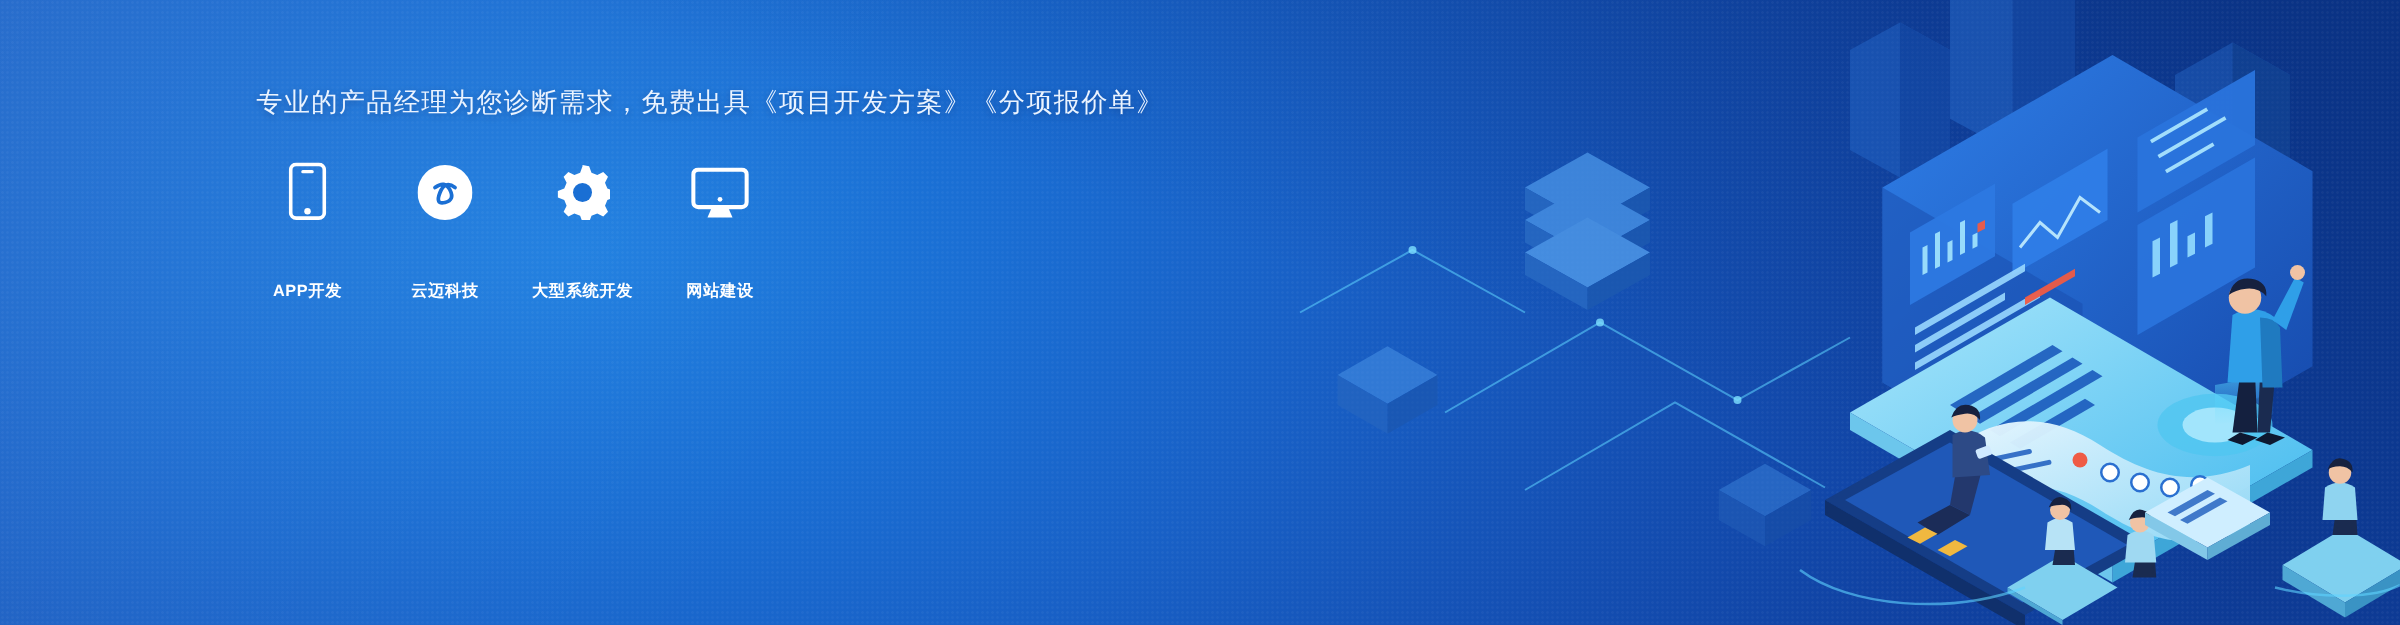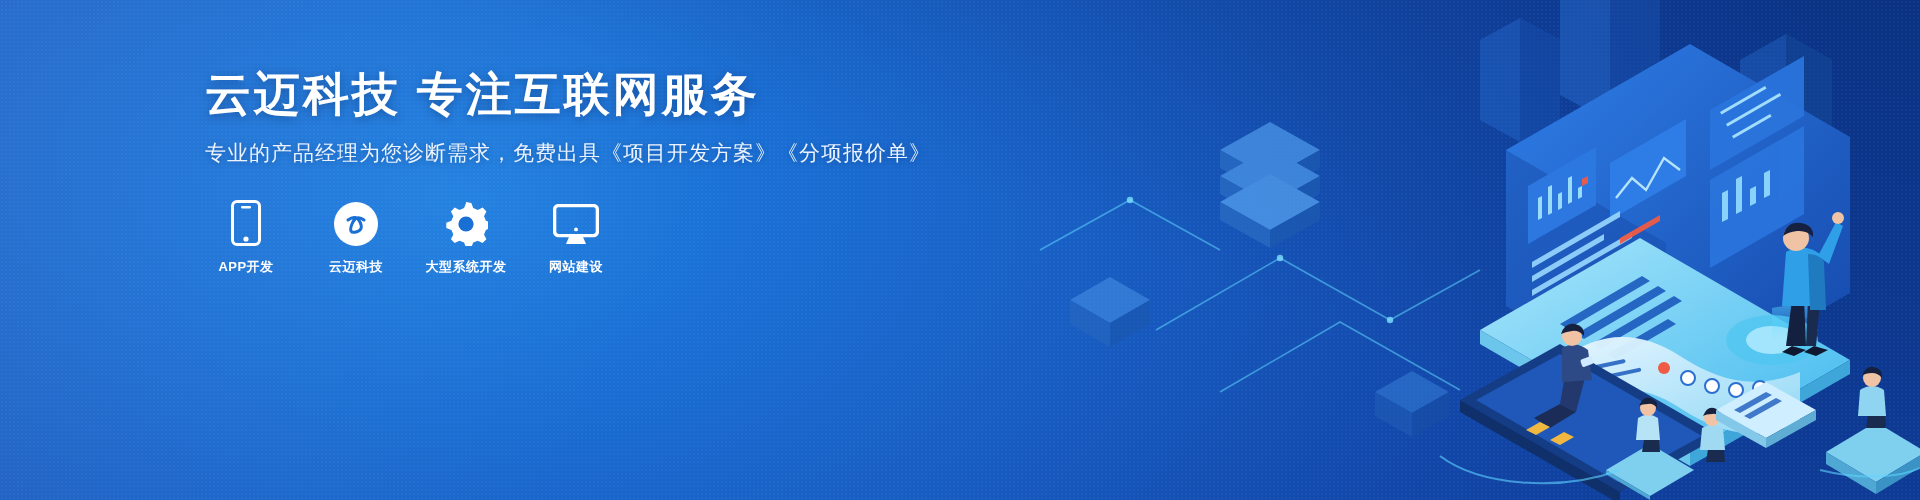--- a/index.html
+++ b/index.html
@@ -71,20 +71,21 @@
     align-items: flex-end;
     gap: 28px;
     margin-top: 30px;
   }
   .service {
     width: 82px;
     display: flex;
     flex-direction: column;
     align-items: center;
     cursor: pointer;
+    gap: 36px;
   }
   .service .ic {
     height: 46px;
     display: flex;
     align-items: flex-end;
     justify-content: center;
   }
   .service svg { display: block; fill: #ffffff; }
   .service .lbl {
     margin-top: 12px;
@@ -337,21 +338,20 @@
 
       <g fill="none" stroke="#5fd4ff" stroke-width="2" opacity="0.6">
         <path d="M520 456 C560 486 640 492 700 470"></path>
         <path d="M900 470 C940 480 980 478 1000 468"></path>
       </g>
     </svg>
   </div>
 
   <div class="content">
 
-    <h1 class="headline">云迈科技 专注互联网服务</h1>
 
     <div class="subline">专业的产品经理为您诊断需求，免费出具《项目开发方案》《分项报价单》</div>
 
     <div class="services">
 
       <div class="service">
         <span class="ic">
           <svg width="30" height="46" viewBox="0 0 30 46">
             <rect x="1.5" y="1.5" width="27" height="43" rx="4.5" fill="none" stroke="#fff" stroke-width="3"></rect>
             <rect x="10" y="6" width="10" height="2.6" rx="1.3" fill="#fff"></rect>

